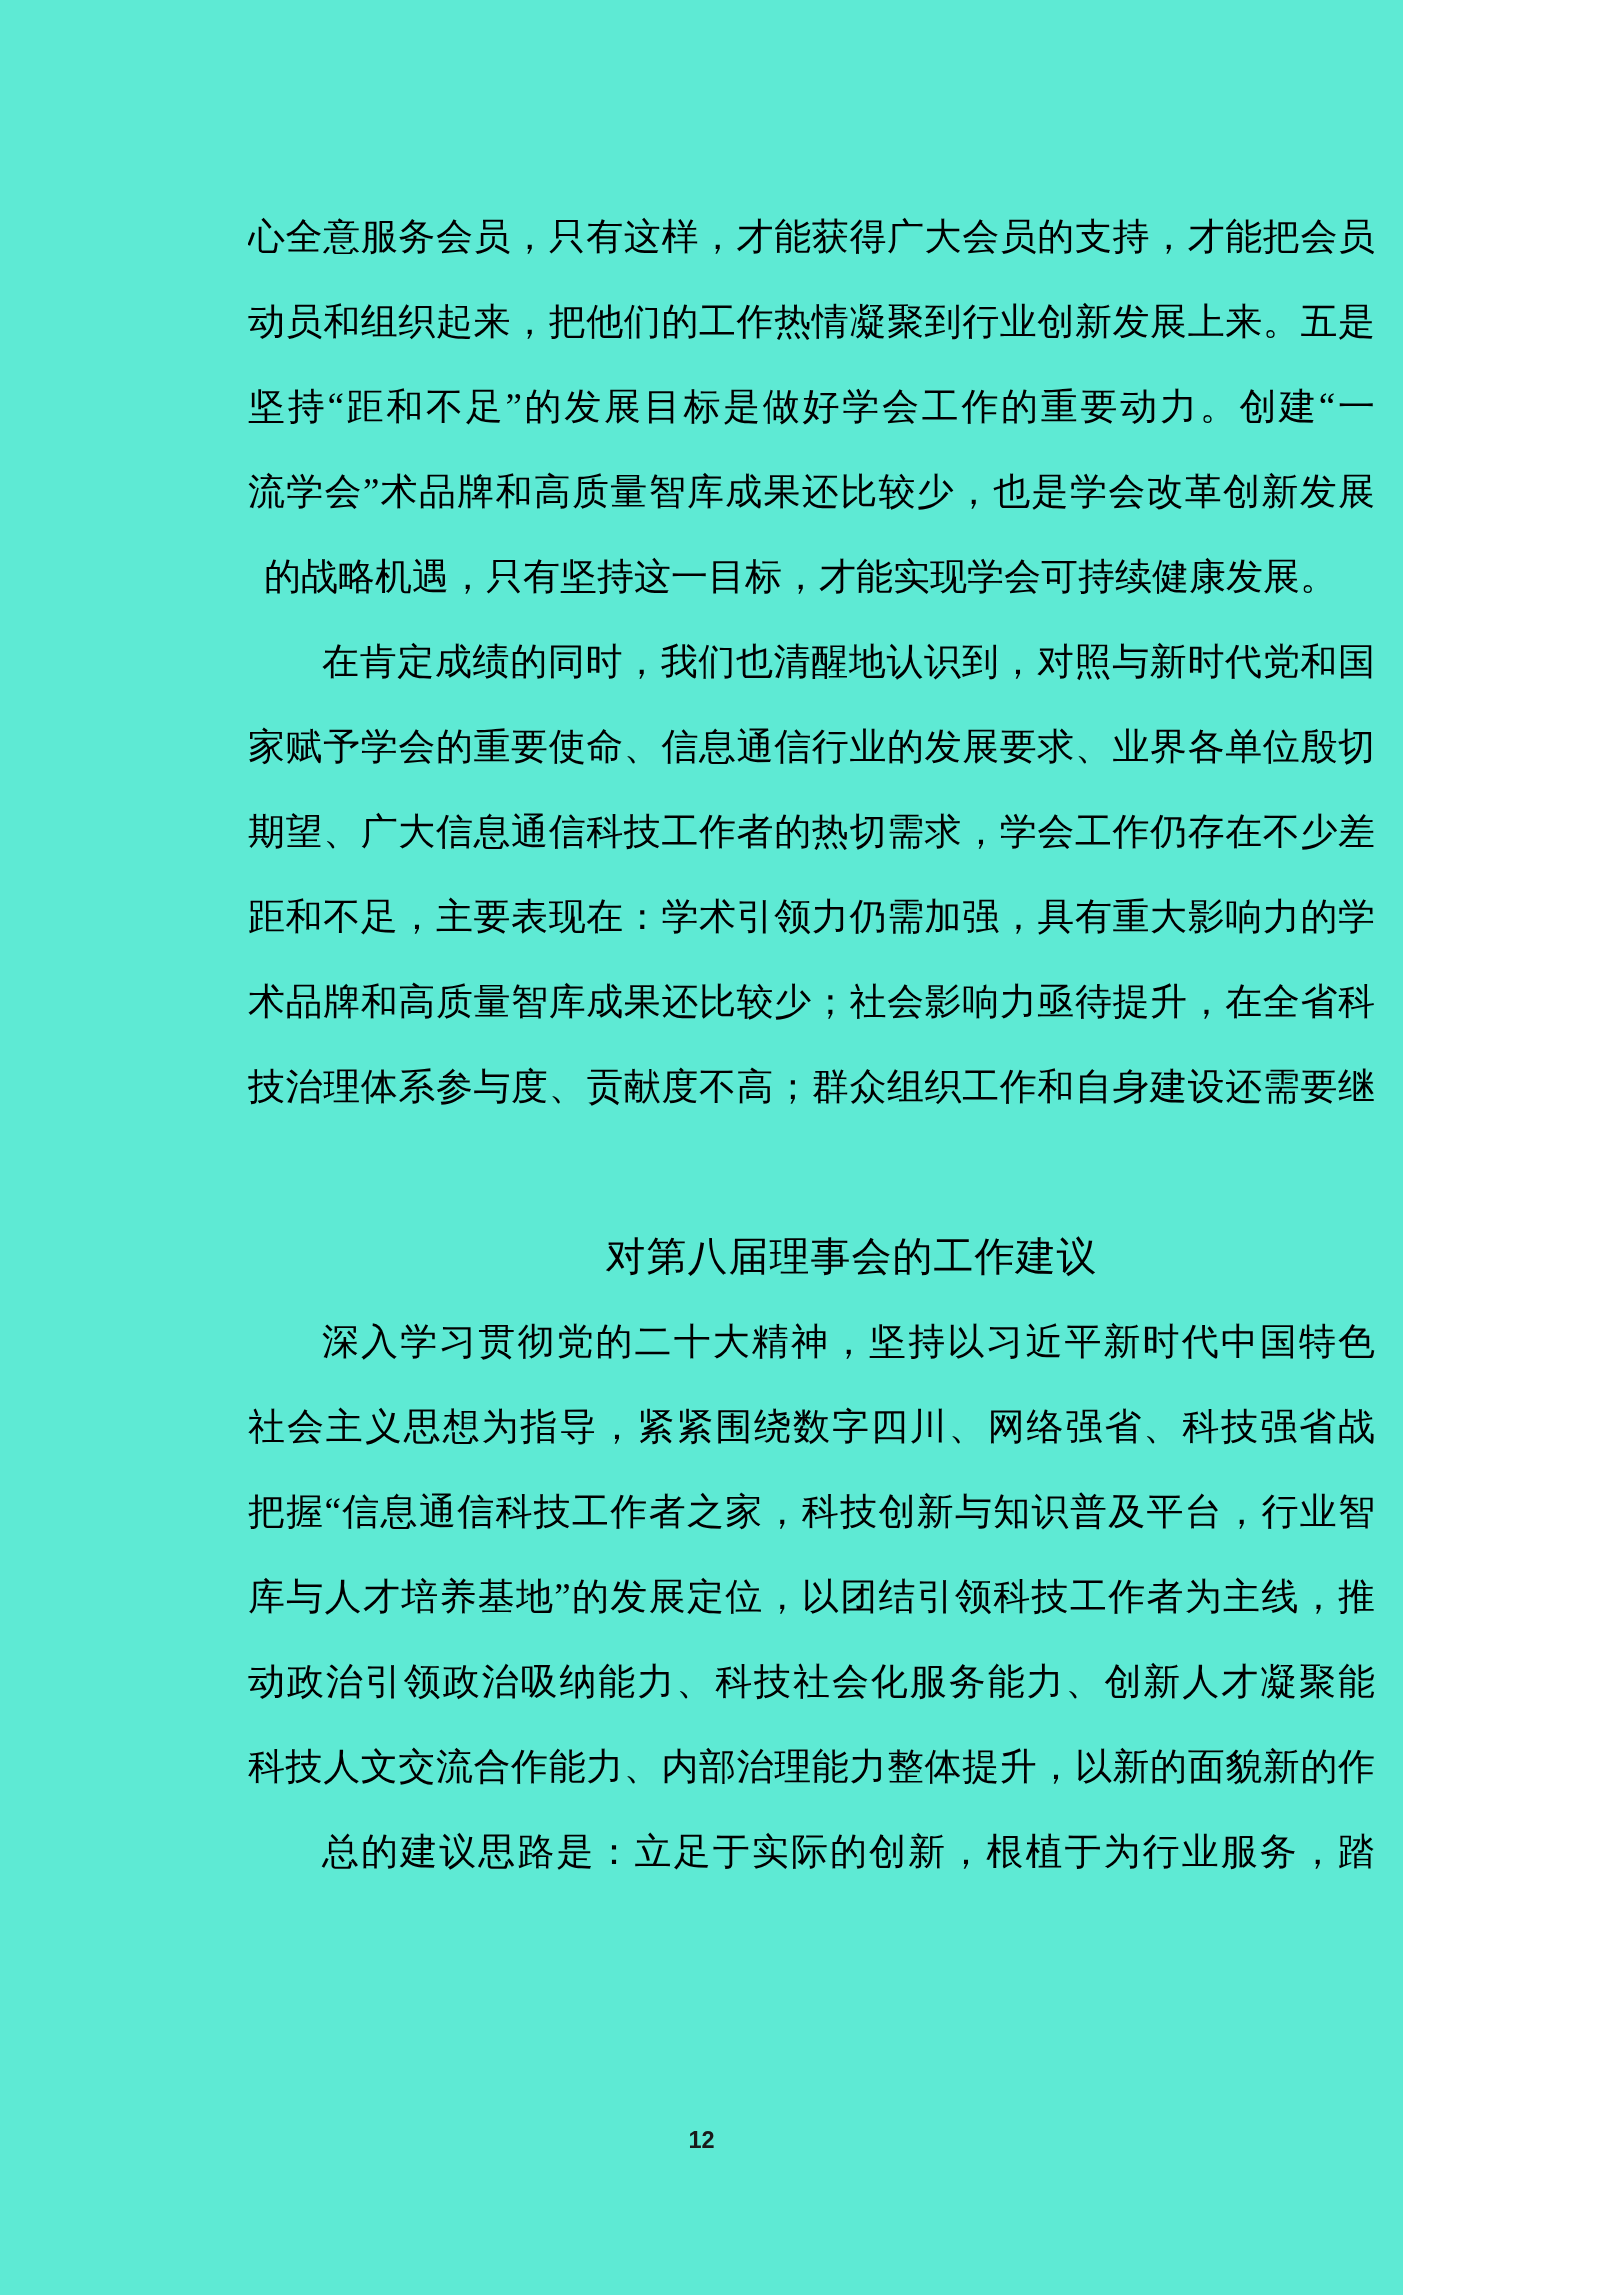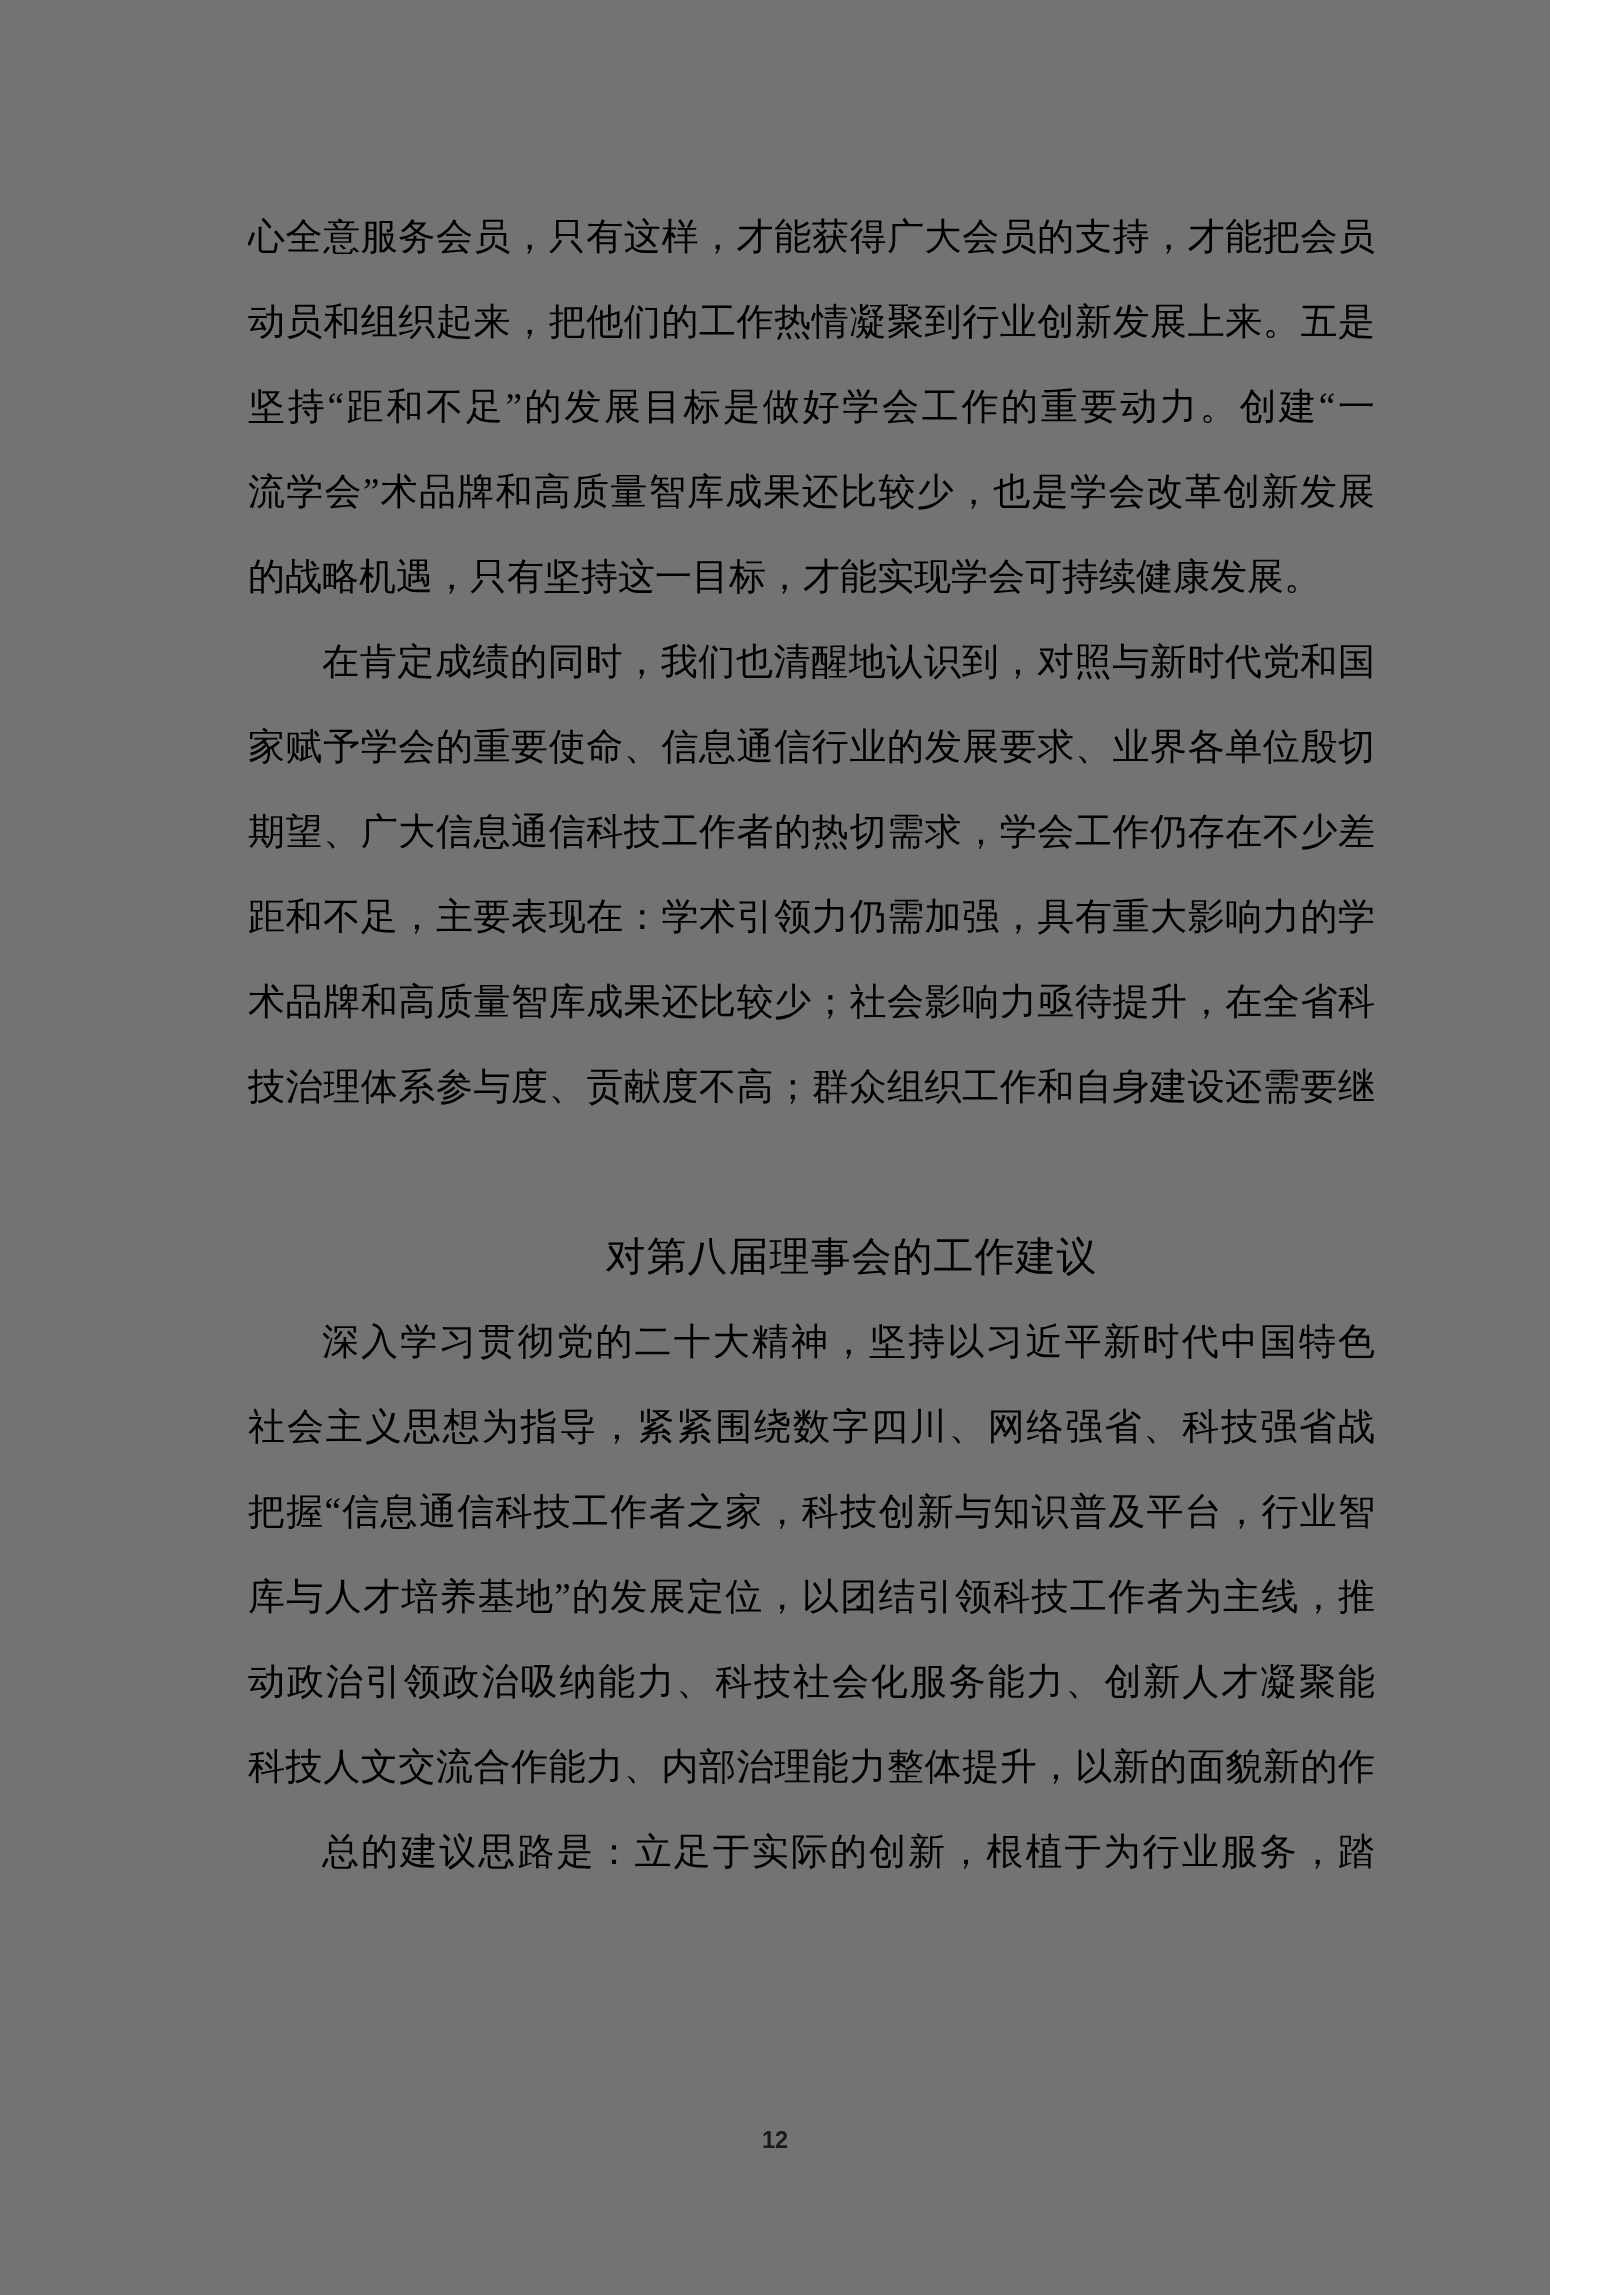--- a/index.html
+++ b/index.html
@@ -2,43 +2,44 @@
 <html style="font-size:8.2px"><head>
 <meta charset="utf-8">
 <style>
   html, body {
     margin: 0;
     padding: 0;
     background: #ffffff;
   }
   .page {
     position: relative;
-    width: 1550px;
+    width: 1403px;
     height: 2295px;
-    background: #737373;
+    background: #5eead4;
     overflow: hidden;
     font-family: "Liberation Serif", serif;
     color: #000000;
   }
   .body-text {
     position: absolute;
     left: 248px;
     top: 194px;
     width: 1127px;
     font-size: 37px;
     line-height: 85px;
   }
   .line {
     height: 85px;
     text-align: justify;
     text-align-last: justify;
     overflow: hidden;
   }
   .line.last {
     text-align-last: left;
+    margin-left: 16px;
   }
   .line.indent {
     text-indent: 74px;
   }
   .line.blank {
     text-align-last: left;
   }
   .line.heading {
     font-family: "Liberation Sans", sans-serif;
     font-weight: bold;

